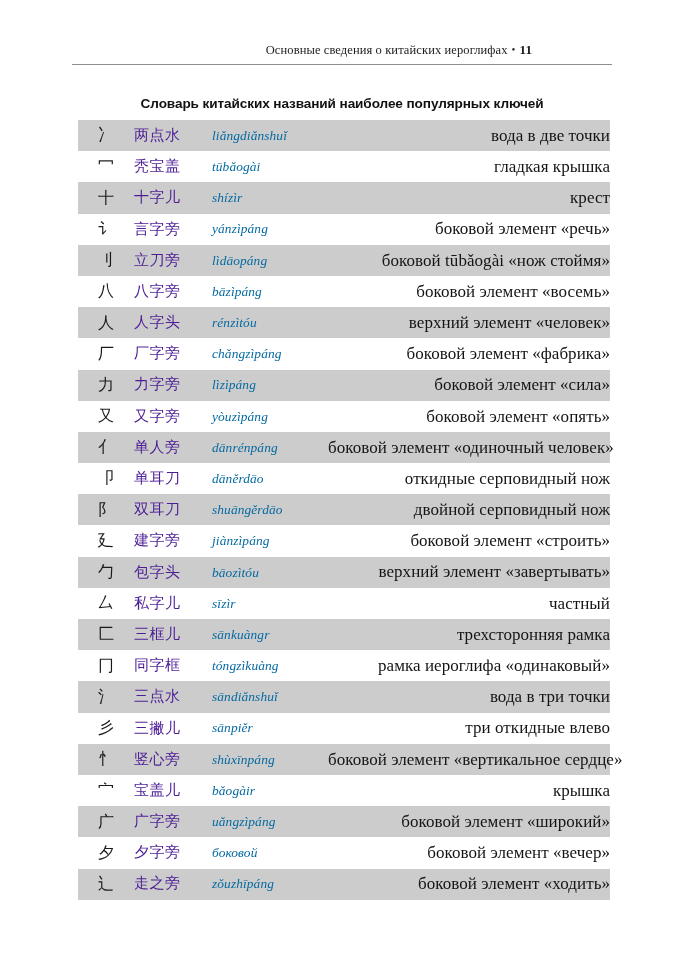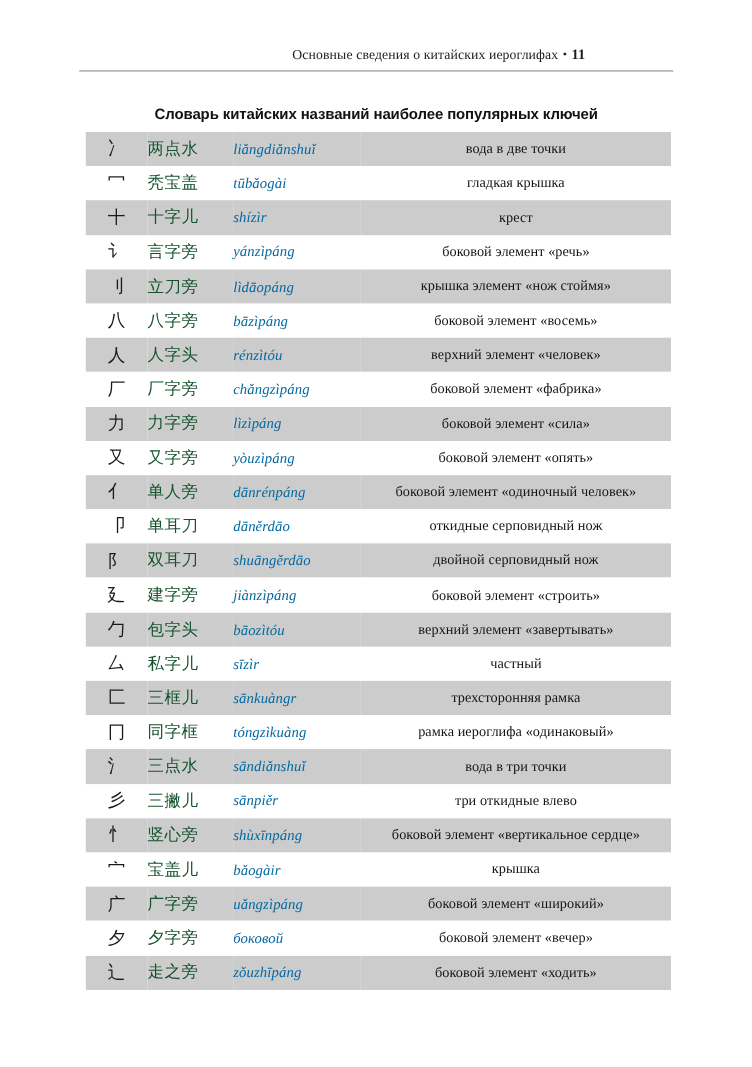--- a/index.html
+++ b/index.html
@@ -110,34 +110,34 @@
     font-size: 16px;
     color: #1a1a1a;
     padding-right: 3px;
   }
   .cell-name {
     text-align: left;
     padding-left: 2px;
     font-family: "DejaVu Sans", sans-serif;
     font-size: 15px;
     letter-spacing: 0.5px;
-    color: #14532d;
+    color: #4c1d95;
   }
   .cell-pinyin {
     text-align: left;
     font-family: "Liberation Serif", serif;
     font-style: italic;
     font-size: 13.4px;
     letter-spacing: 0.1px;
     color: #0369a1;
   }
   .cell-desc {
-    text-align: center;
+    text-align: right;
     font-family: "Liberation Serif", serif;
-    font-size: 13px;
+    font-size: 17px;
     letter-spacing: 0.05px;
     color: #141414;
     white-space: nowrap;
   }
 </style>
 </head>
 <body>
 
 <div class="page">
 
@@ -178,21 +178,21 @@
         <tr class="plain">
           <td class="cell-radical">讠</td>
           <td class="cell-name">言字旁</td>
           <td class="cell-pinyin">yánzìpáng</td>
           <td class="cell-desc">боковой элемент «речь»</td>
         </tr>
         <tr class="shaded">
           <td class="cell-radical">刂</td>
           <td class="cell-name">立刀旁</td>
           <td class="cell-pinyin">lìdāopáng</td>
-          <td class="cell-desc">крышка элемент «нож стоймя»</td>
+          <td class="cell-desc">боковой tūbǎogài «нож стоймя»</td>
         </tr>
         <tr class="plain">
           <td class="cell-radical">八</td>
           <td class="cell-name">八字旁</td>
           <td class="cell-pinyin">bāzìpáng</td>
           <td class="cell-desc">боковой элемент «восемь»</td>
         </tr>
         <tr class="shaded">
           <td class="cell-radical">人</td>
           <td class="cell-name">人字头</td>

